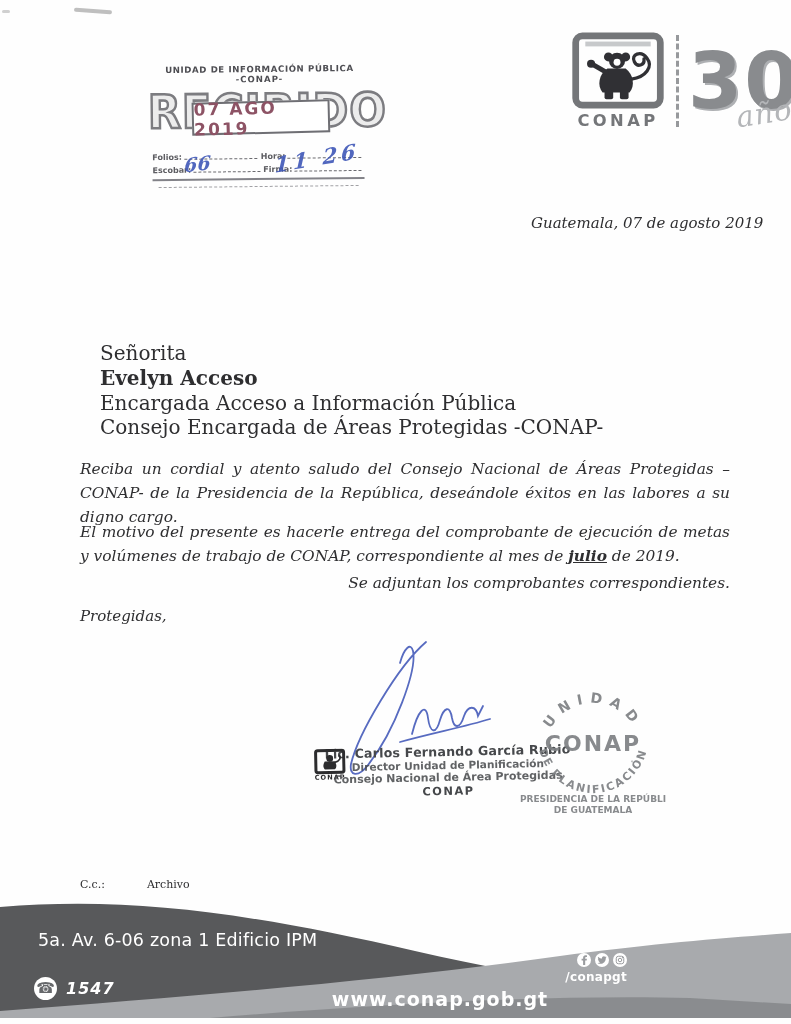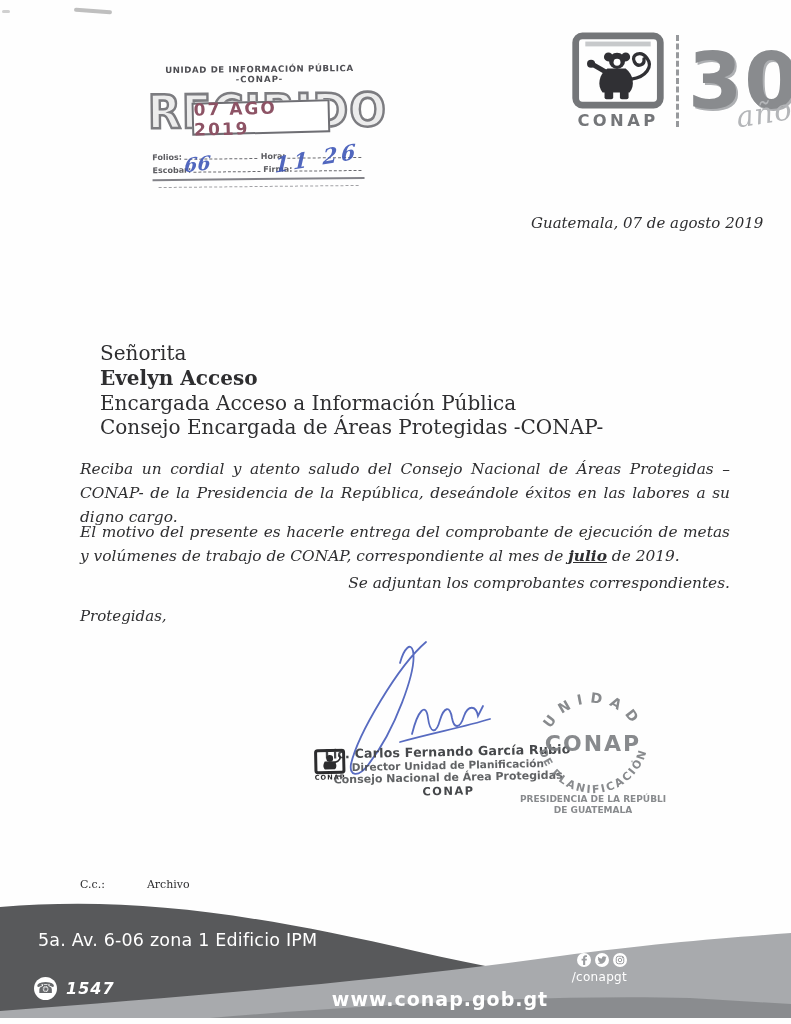--- a/index.html
+++ b/index.html
@@ -79,21 +79,21 @@
   .footer { position:absolute; left:0; top:901px; width:651px; height:119px;
             font-family:"DejaVu Sans", sans-serif; color:#fff;}
   .footer svg.waves { position:absolute; left:0; top:0; }
   .f-addr { position:absolute; left:38px; top:28px; font-size:17.5px; line-height:1.28; letter-spacing:.2px;}
   .f-phone { position:absolute; left:34px; top:76px; display:flex; align-items:center; gap:9px;}
   .f-phone .pcircle { width:23px; height:23px; border-radius:50%; background:#fff; color:#66686b;
             display:flex; align-items:center; justify-content:center; font-size:15px; line-height:1;}
   .f-phone .pnum { font-size:16px; font-weight:bold; letter-spacing:1px;font-style:italic;}
   .f-www { position:absolute; left:0; top:87px; width:880px; text-align:center;
            font-size:19px; font-weight:bold; letter-spacing:1px;}
-  .f-social { position:absolute; right:24px; top:52px; text-align:center;}
+  .f-social { position:absolute; right:24px; top:52px; text-align:center;font-weight:bold;}
   .f-icons { display:flex; gap:4px; justify-content:flex-end;}
   .sicon { width:14px; height:14px; border-radius:50%; background:#fff; color:#9a9c9f;
            display:flex; align-items:center; justify-content:center; overflow:hidden;}
   .sicon svg { display:block; }
   .f-handle { font-size:12px; margin-top:3px; letter-spacing:.3px;}
 </style>
 </head>
 <body>
 
 <div class="page">

